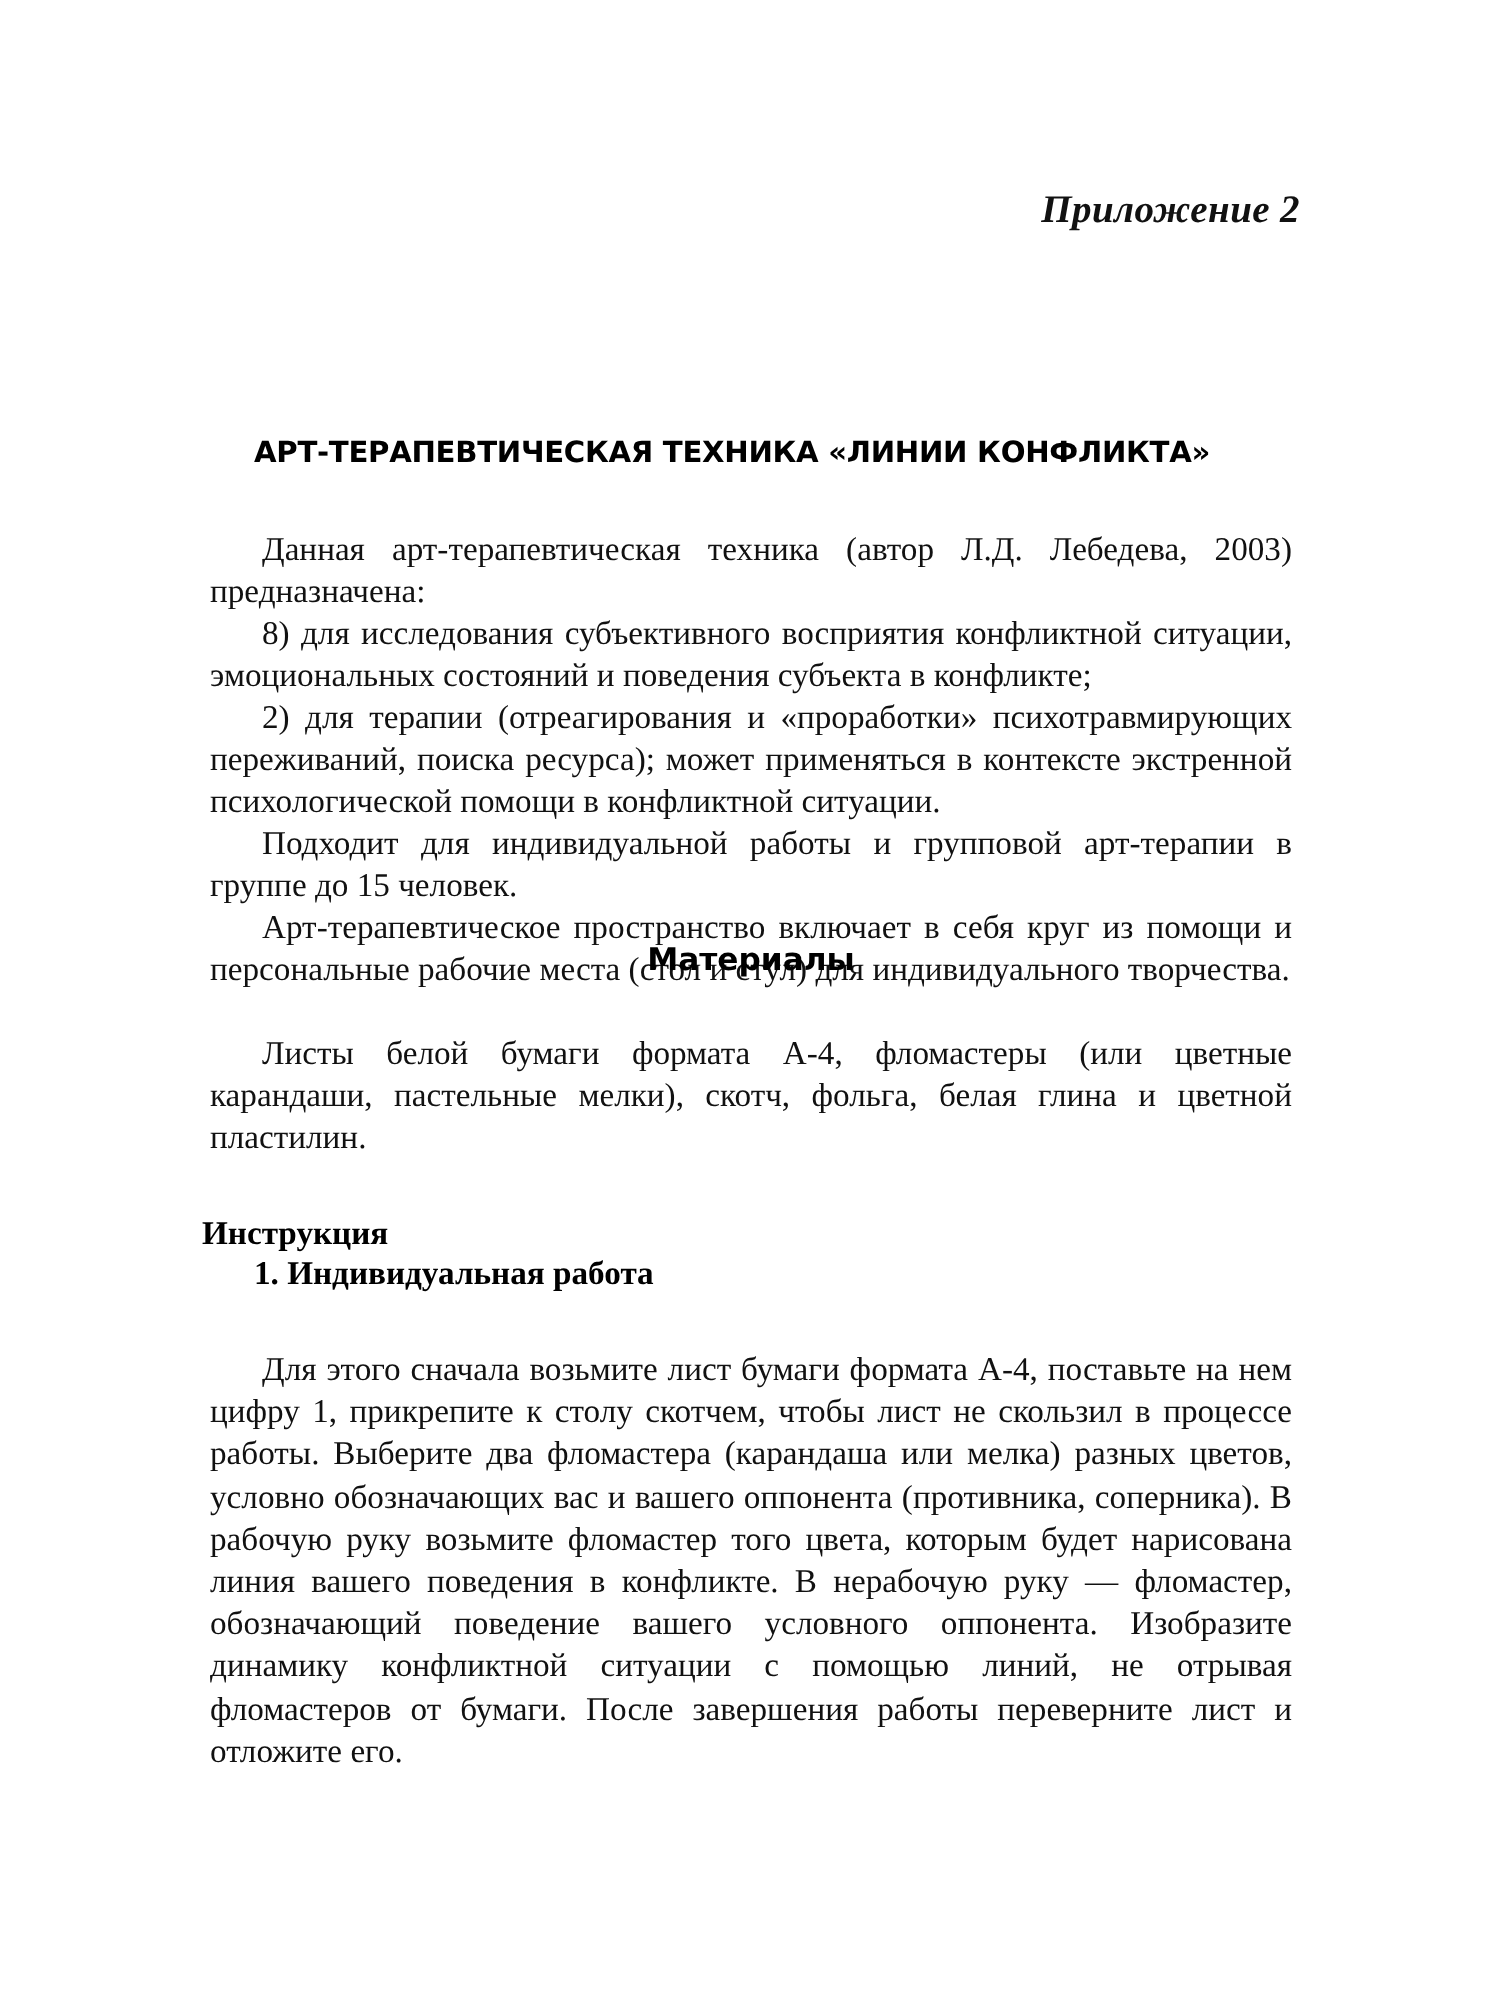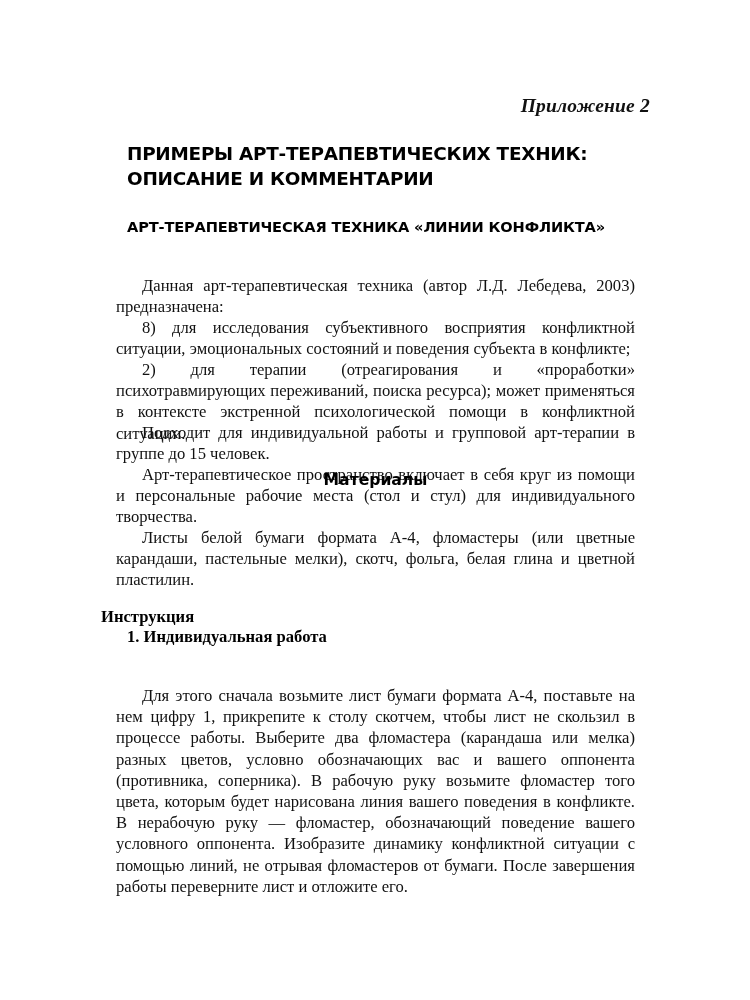--- a/index.html
+++ b/index.html
@@ -77,21 +77,21 @@
     width: 549px;
     font-family: "Liberation Serif", "DejaVu Serif", serif;
     font-size: 16.6px;
     line-height: 21.2px;
     text-align: justify;
     text-justify: inter-word;
     color: #111111;
     hyphens: manual;
   }
   .body-block p {
-    margin: 15px;
+    margin: 4px;
     text-indent: 26px;
     text-align: justify;
   }
 
   
   .force-justify {
     text-align: justify;
     text-align-last: justify;
   }
   .nat-last {
@@ -130,24 +130,20 @@
   }
   .run-head.indented { text-indent: 26px; }
 </style>
 </head>
 <body>
 
 <div class="page">
 
   <div class="appendix-label">Приложение 2</div>
 
-  <div class="main-title">
-    <span class="tline">ПРИМЕРЫ АРТ-ТЕРАПЕВТИЧЕСКИХ ТЕХНИК:</span>
-    <span class="tline">ОПИСАНИЕ И КОММЕНТАРИИ</span>
-  </div>
 
   <div class="technique-title">АРТ-ТЕРАПЕВТИЧЕСКАЯ ТЕХНИКА «ЛИНИИ КОНФЛИКТА»</div>
 
   <div class="body-block" style="top:260px;">
     <p class="nat-last">Данная арт-терапевтическая техника (автор Л.Д. Лебедева, 2003) предназначена:</p>
   </div>
 
   <div class="body-block" style="top:302px;">
     <p class="nat-last">8) для исследования субъективного восприятия конфликтной ситуации, эмоциональных состояний и поведения субъекта в конфликте;</p>
   </div>

